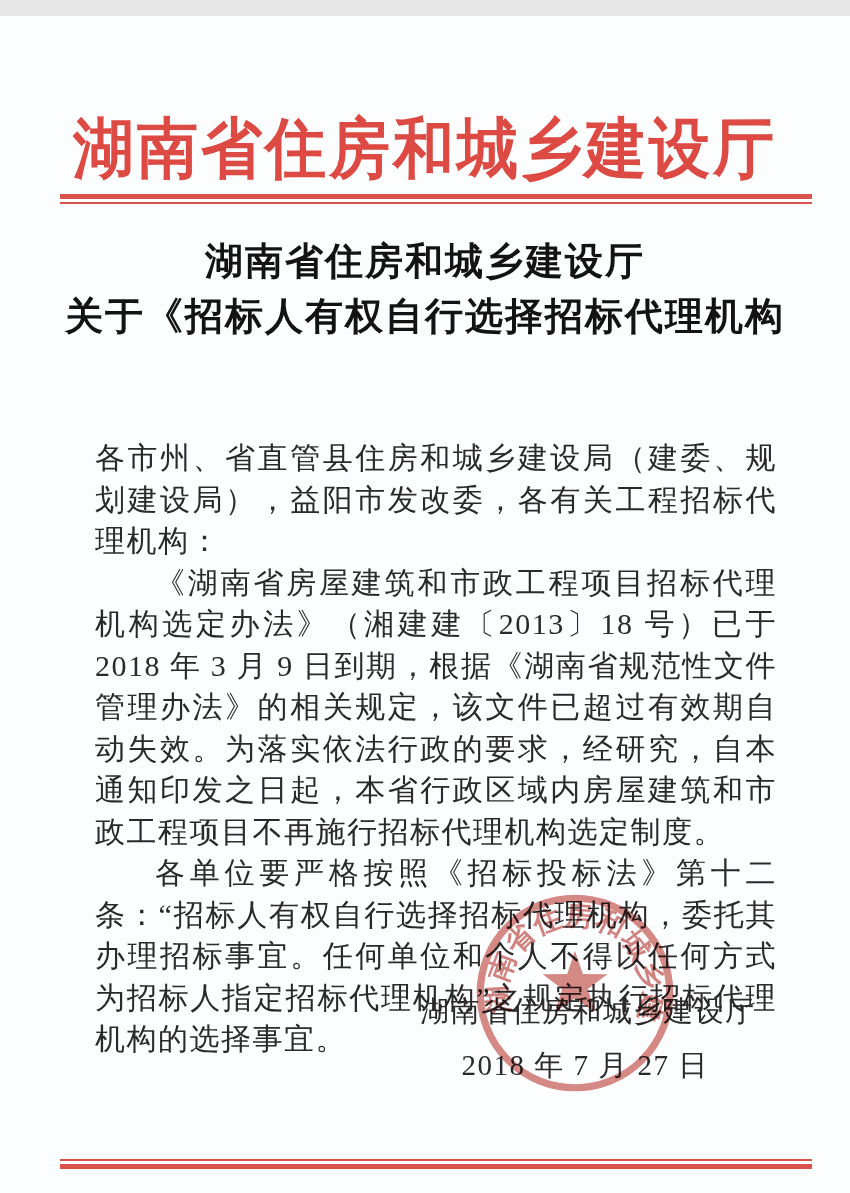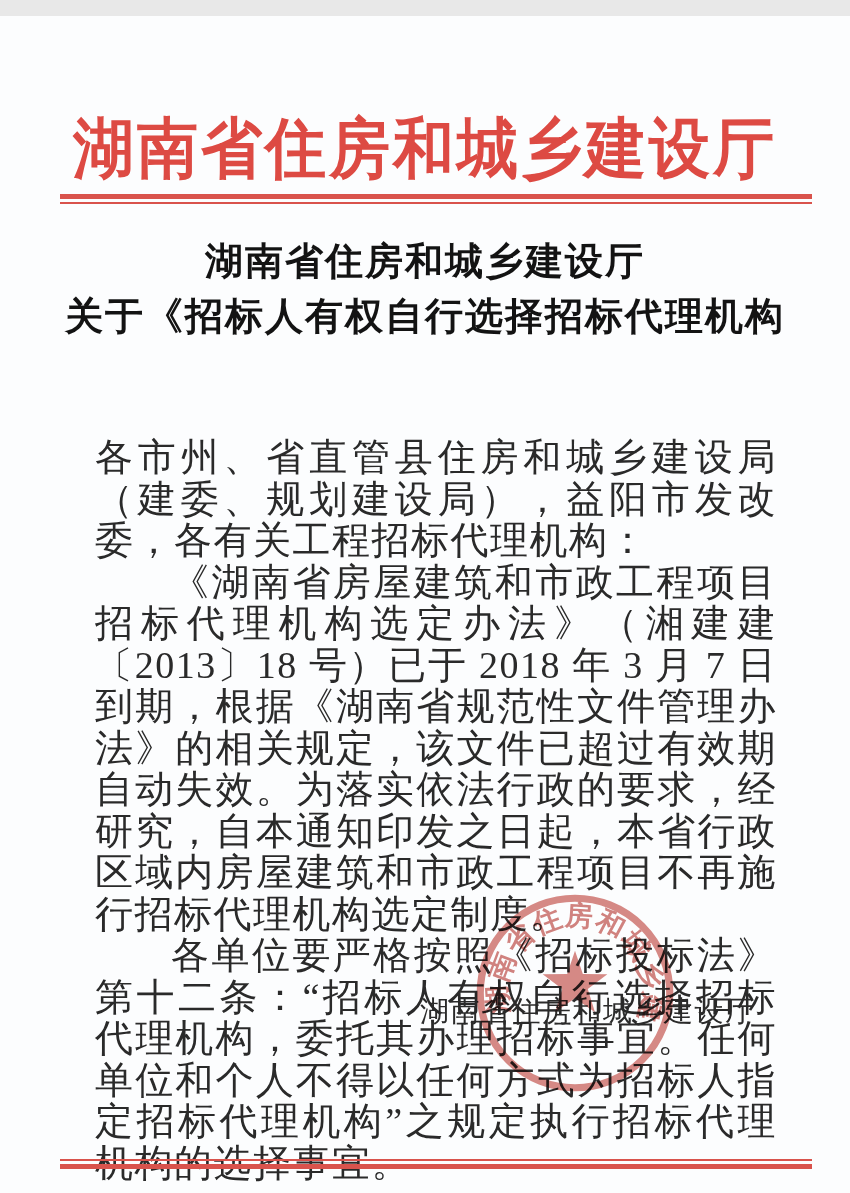--- a/index.html
+++ b/index.html
@@ -56,21 +56,21 @@
     line-height: 55px;
     letter-spacing: 2px;
     white-space: nowrap;
   }
   
   .doc-body {
     position: absolute;
     top: 421px;
     left: 95px;
     width: 682px;
-    font-size: 38px;
+    font-size: 30px;
     line-height: 41.5px;
     letter-spacing: 1.5px;
     color: #2a2a2a;
     text-align: justify;
   }
   .doc-body p { margin: 0; }
   .doc-body p.indent { text-indent: 2em; }
   
   .signature {
     position: absolute;
@@ -109,26 +109,27 @@
       <div class="thin"></div>
   </div>
 
   <div class="doc-title">
     <div>湖南省住房和城乡建设厅</div>
     <div>关于《招标人有权自行选择招标代理机构</div>
   </div>
 
   <div class="doc-body">
     <p>各市州、省直管县住房和城乡建设局（建委、规划建设局），益阳市发改委，各有关工程招标代理机构：</p>
-    <p class="indent">《湖南省房屋建筑和市政工程项目招标代理机构选定办法》（湘建建〔2013〕18 号）已于 2018 年 3 月 7 日到期，根据《湖南省规范性文件管理办法》的相关规定，该文件已超过有效期自动失效。为落实依法行政的要求，经研究，自本通知印发之日起，本省行政区域内房屋建筑和市政工程项目不再施行招标代理机构选定制度。</p>
+    <p class="indent">《湖南省房屋建筑和市政工程项目招标代理机构选定办法》（湘建建〔2013〕18 号）已于 2018 年 3 月 9 日到期，根据《湖南省规范性文件管理办法》的相关规定，该文件已超过有效期自动失效。为落实依法行政的要求，经研究，自本通知印发之日起，本省行政区域内房屋建筑和市政工程项目不再施行招标代理机构选定制度。</p>
     <p class="indent">各单位要严格按照《招标投标法》第十二条：“招标人有权自行选择招标代理机构，委托其办理招标事宜。任何单位和个人不得以任何方式为招标人指定招标代理机构”之规定执行招标代理机构的选择事宜。</p>
   </div>
 
   <div class="signature">
     <div class="sig-agency">湖南省住房和城乡建设厅</div>
+    <div class="sig-date">2018 年 7 月 27 日</div>
   </div>
 
   <svg class="seal" viewBox="0 0 200 200">
     <circle cx="100" cy="100" r="92" fill="none" stroke="#d0706b" stroke-width="7"></circle>
     <path id="sealArc" d="M 38 122.6 A 66 66 0 1 1 162 122.6" fill="none"></path>
     <polygon points="100,59 107.6,81.5 131.4,81.8 112.4,96 119.4,118.7 100,105 80.6,118.7 87.6,96 68.6,81.8 92.4,81.5" fill="#d0706b"></polygon>
     <text font-size="27" fill="#c96762" letter-spacing="2" font-family="Liberation Serif, serif" font-weight="700">
       <textPath href="#sealArc" startOffset="4" textLength="310" lengthAdjust="spacing">湖南省住房和城乡建设厅</textPath>
     </text>
   </svg>

